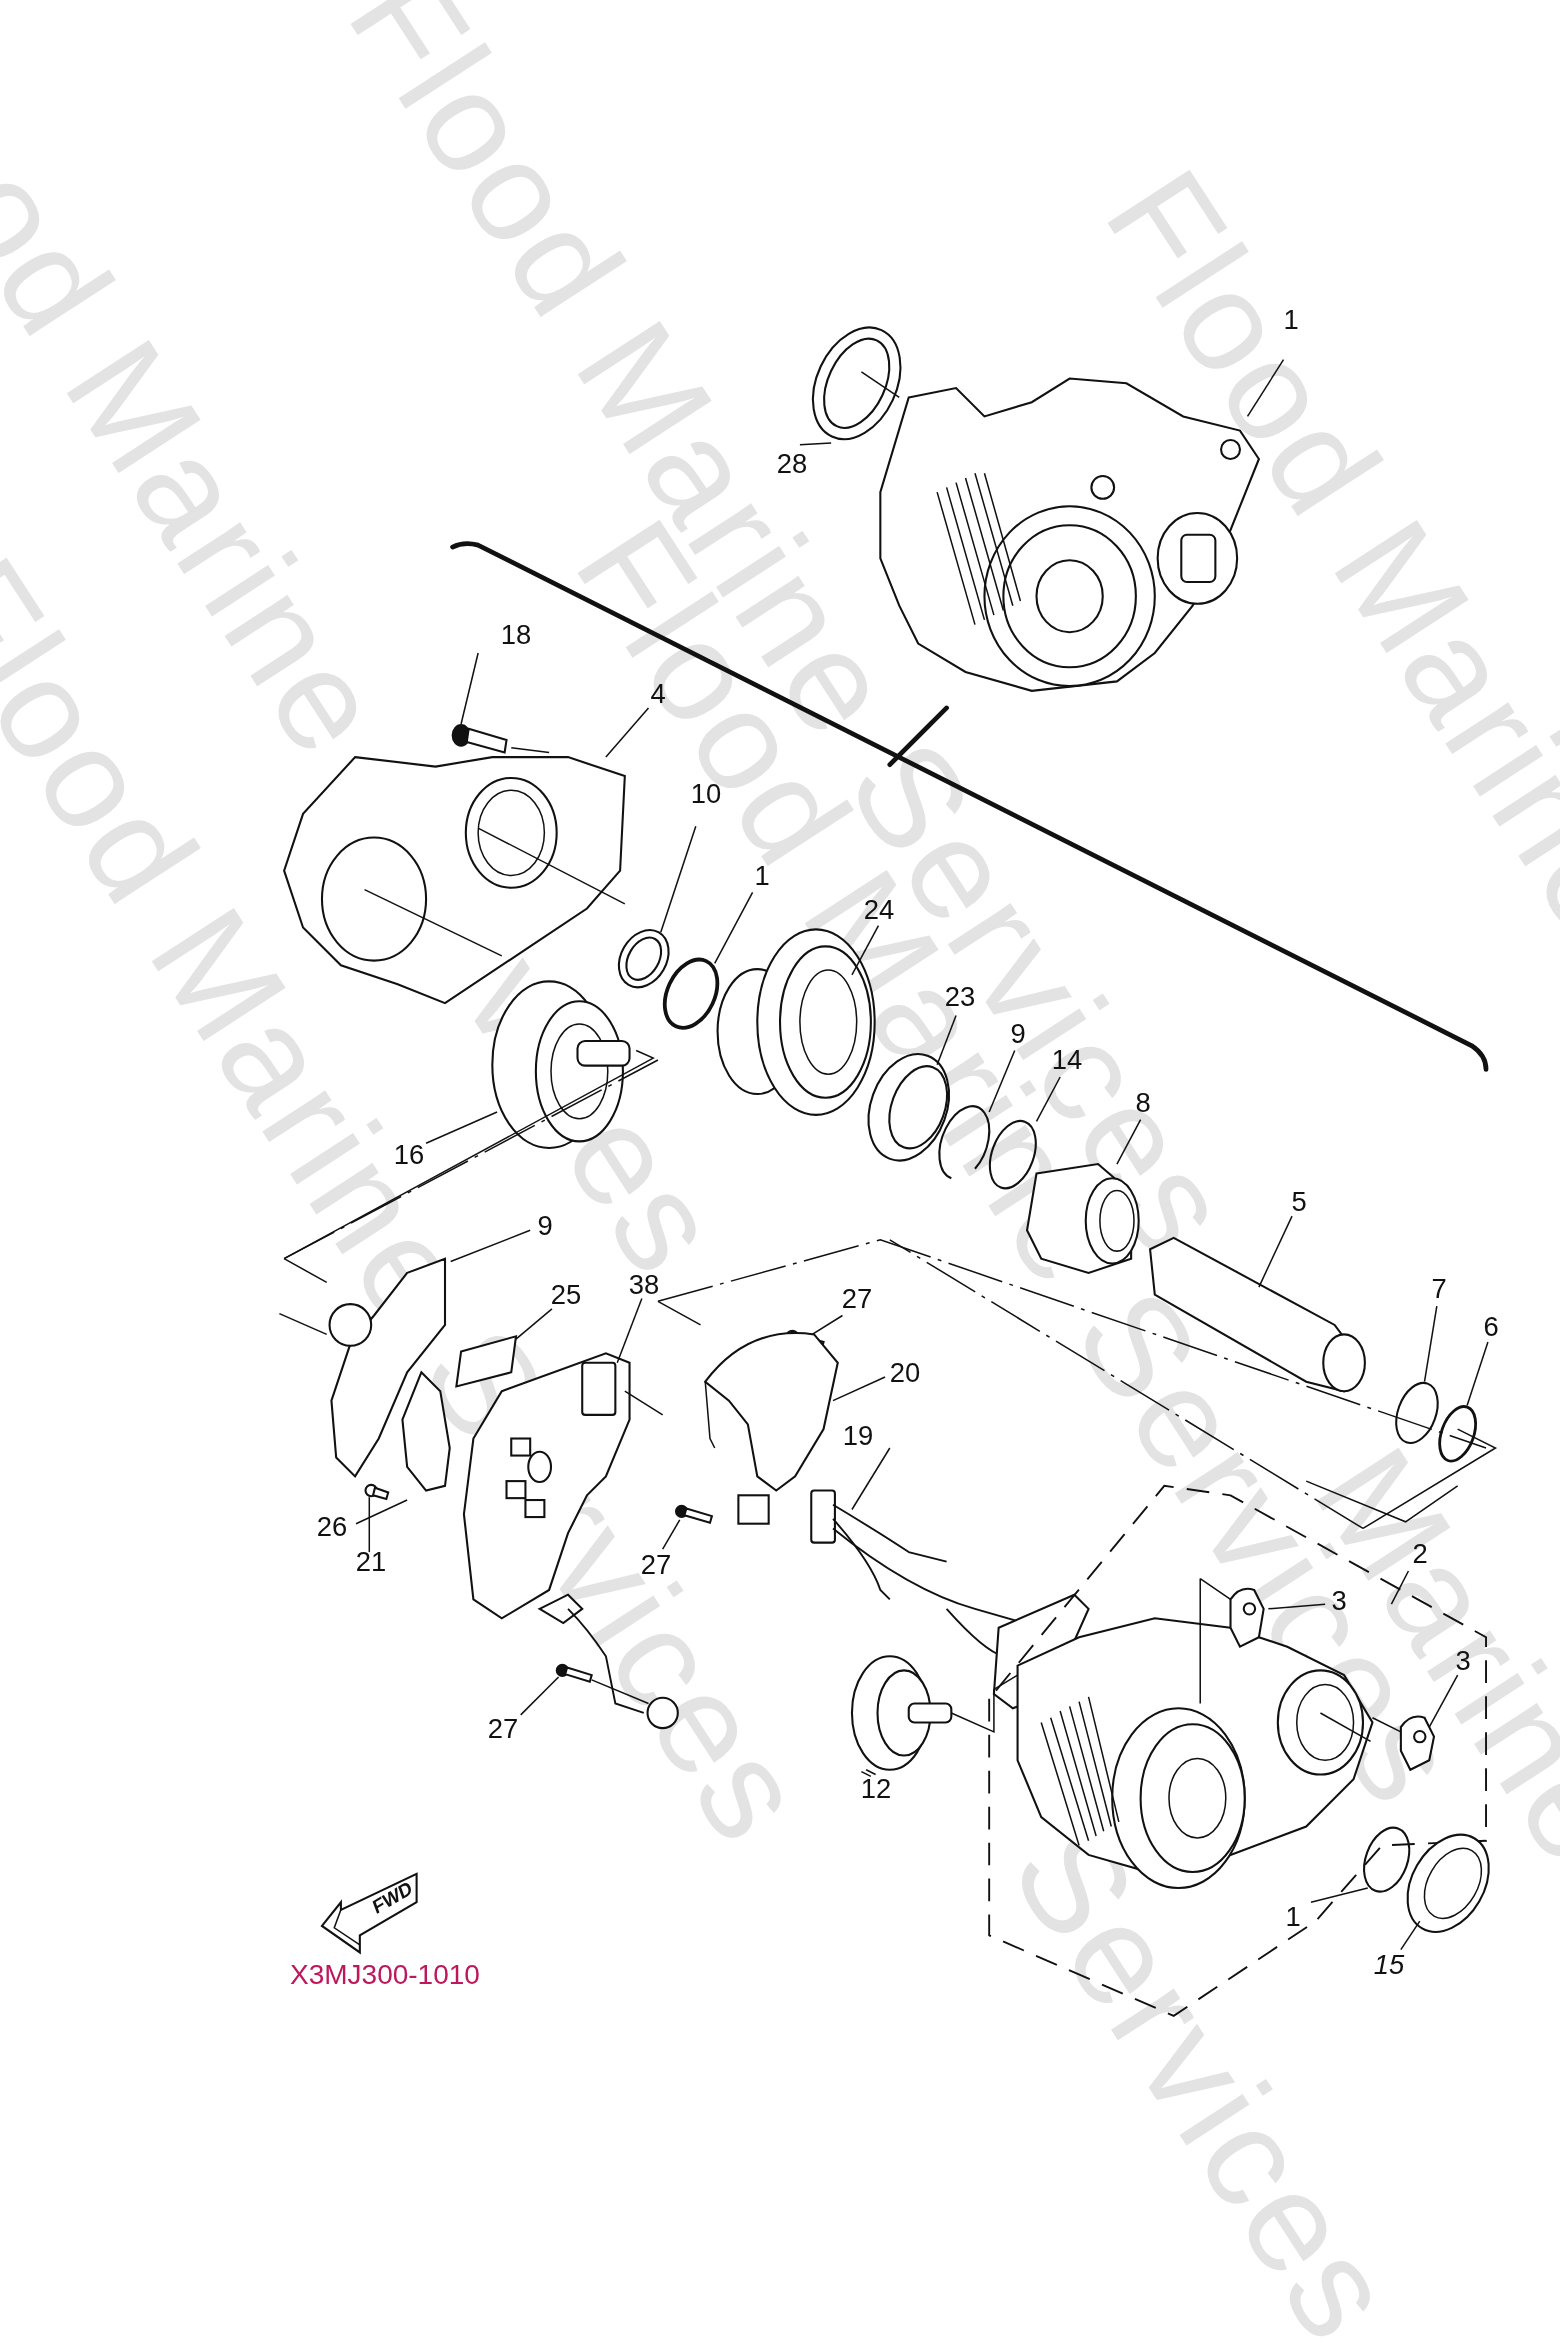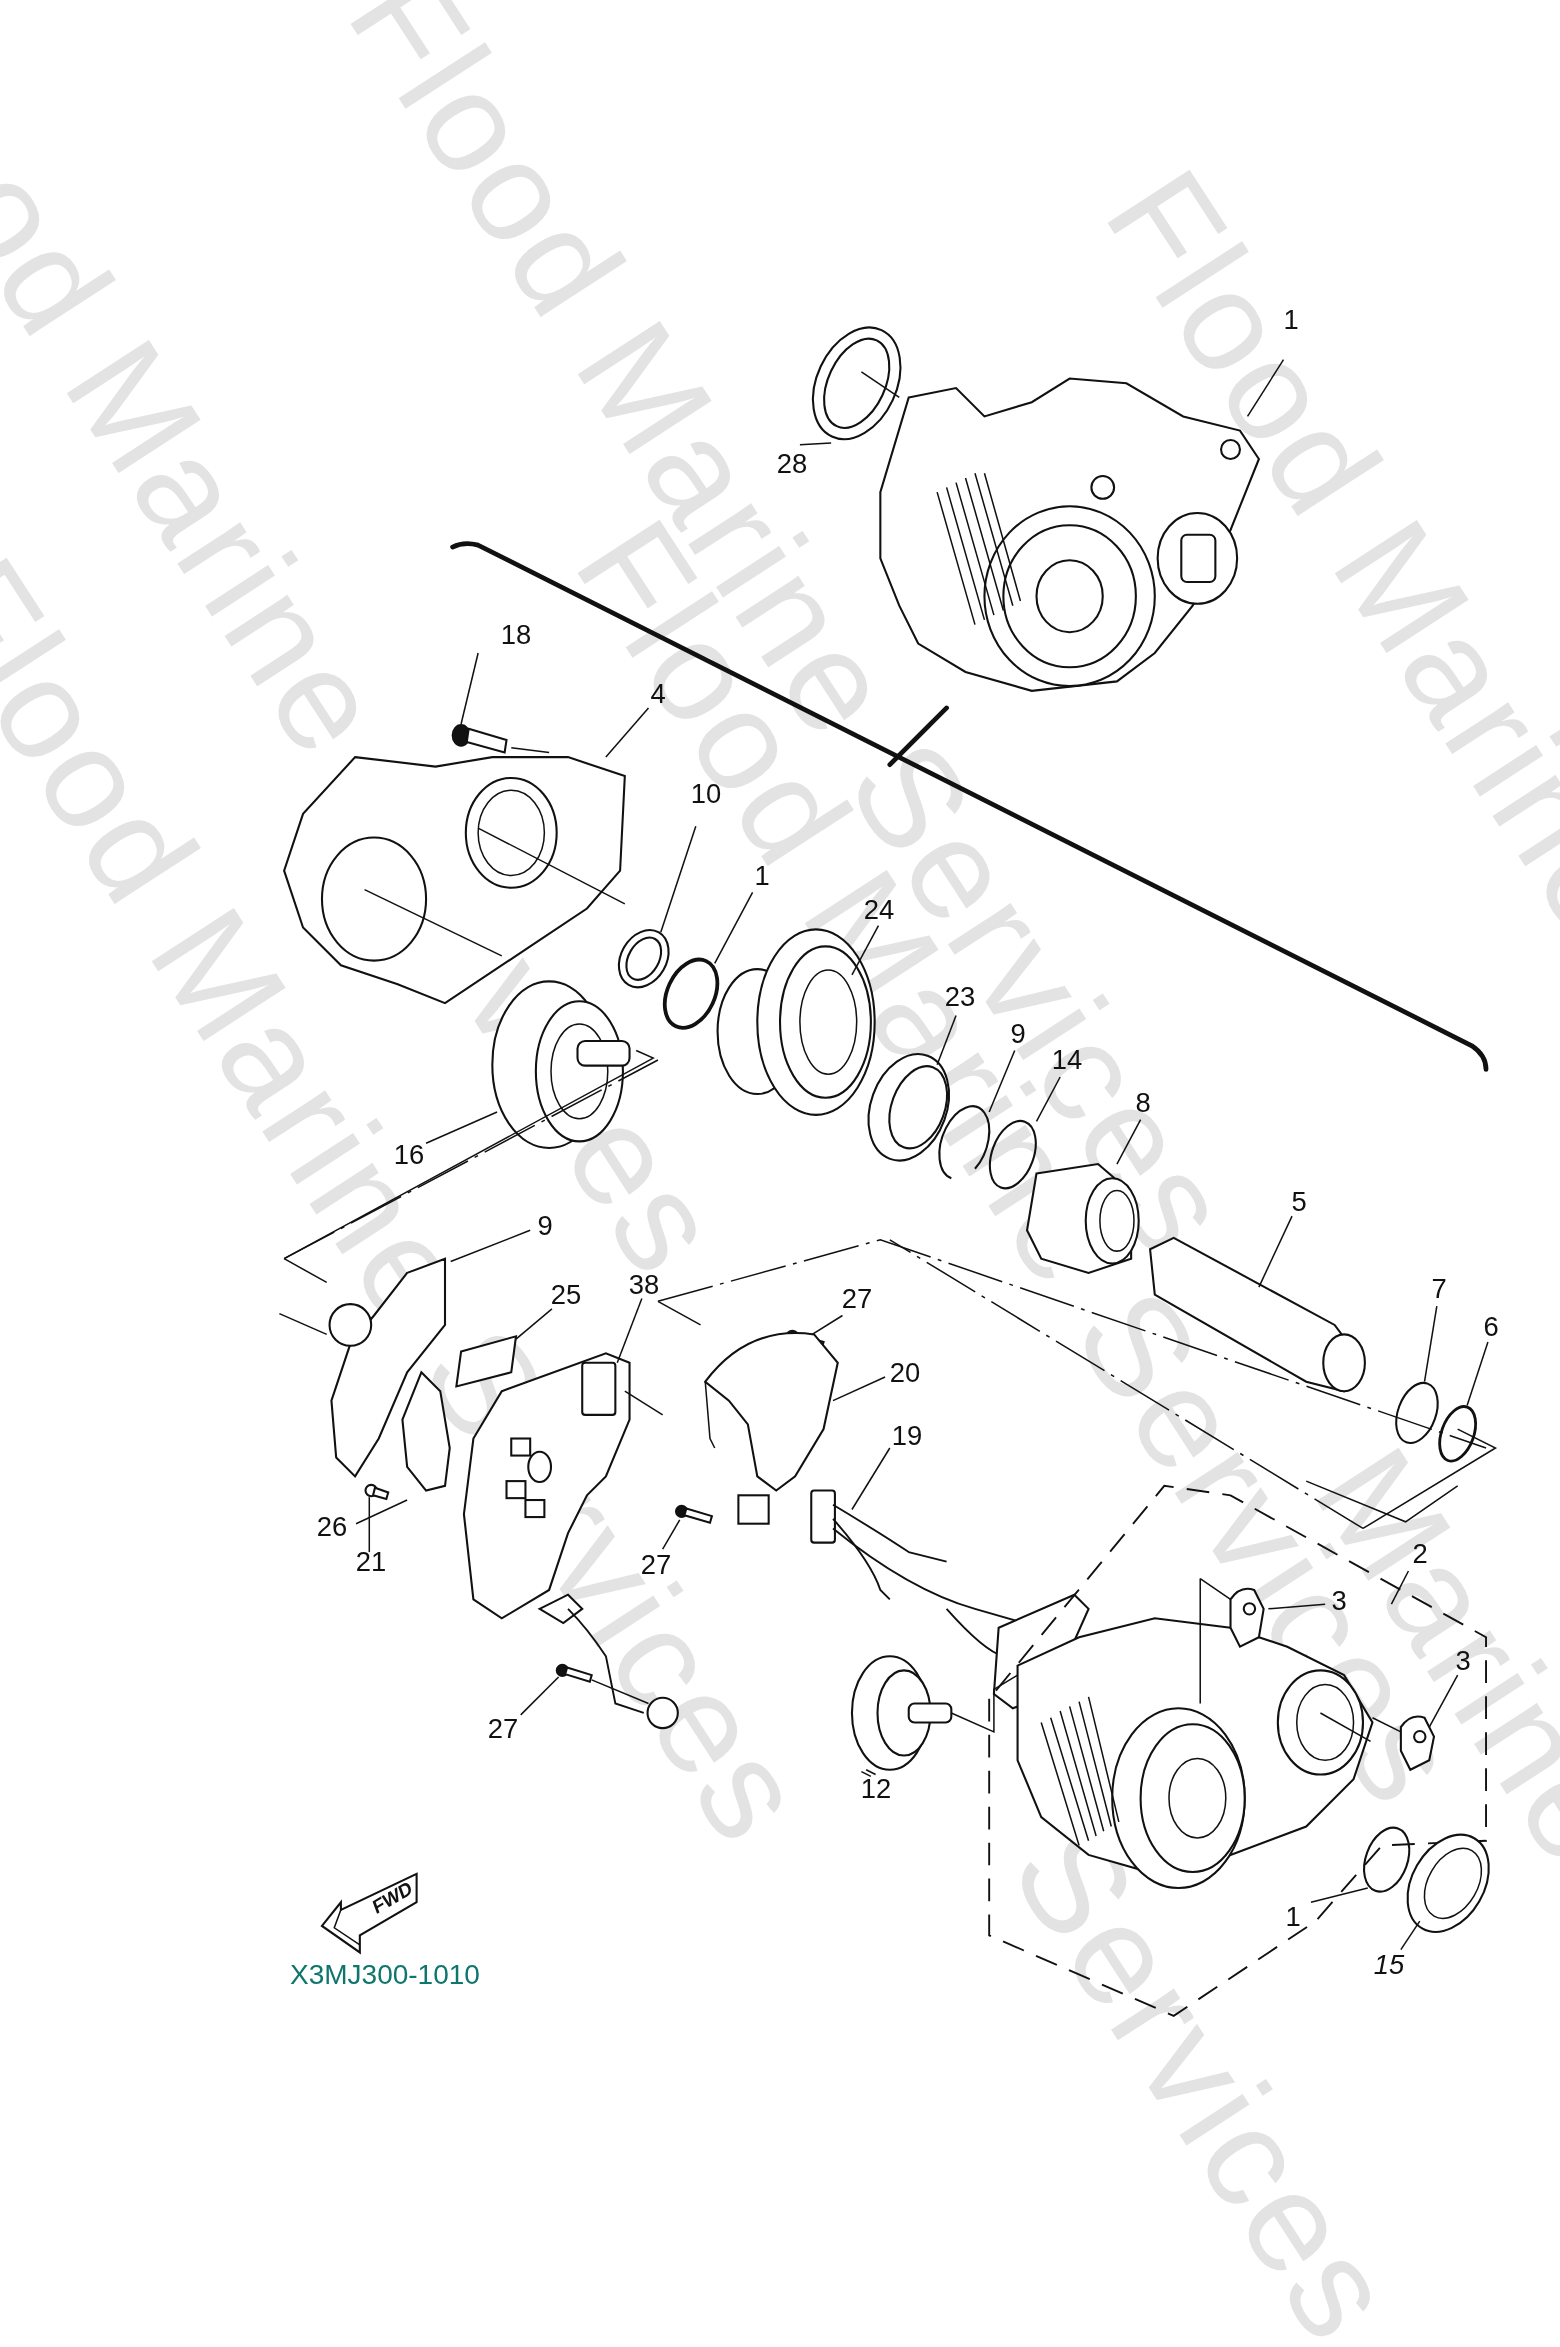--- a/index.html
+++ b/index.html
@@ -1,20 +1,20 @@
 <!DOCTYPE html>
 <html style="font-size:15px"><head>
 <meta charset="utf-8">
 <style>
   html, body { margin:0; padding:0; background:#ffffff; }
   body { width:1561px; height:2348px; position:relative; overflow:hidden; font-family:"Liberation Sans", sans-serif; }
   #canvas { position:absolute; left:0; top:0; width:1561px; height:2348px; }
   .wm { position:absolute; font-family:"Liberation Sans", sans-serif; font-size:142px; color:#e3e3e3; white-space:nowrap; transform-origin:0 0; pointer-events:none; letter-spacing:3.8px; }
   .callout { position:absolute; font-family:"Liberation Sans", sans-serif; font-size:27.4px; color:#111; line-height:1; transform:translate(-50%,-50%); }
-  .code-label { position:absolute; font-family:"Liberation Sans", sans-serif; font-size:28px; color:#0f766e; }
+  .code-label { position:absolute; font-family:"Liberation Sans", sans-serif; font-size:28px; color:#be185d; }
   svg { position:absolute; left:0; top:0; }
   .ln { stroke:#111; fill:none; stroke-width:2; }
   .ln-thin { stroke:#111; fill:none; stroke-width:1.6; }
   .ln-bold { stroke:#111; fill:none; stroke-width:5; stroke-linecap:round; }
   .dash { stroke:#111; fill:none; stroke-width:2; stroke-dasharray:24 14; }
   .chain { stroke:#111; fill:none; stroke-width:1.6; stroke-dasharray:60 8 4 8; }
   .part { stroke:#111; fill:#fff; stroke-width:2.2; }
   .part-dark { stroke:#111; fill:#111; stroke-width:2; }
 </style>
 </head>
@@ -292,21 +292,21 @@
       <div class="callout" style="left: 1143px; top: 1103px;">8</div>
       <div class="callout" style="left: 409px; top: 1155px;">16</div>
       <div class="callout" style="left: 1299px; top: 1202px;">5</div>
       <div class="callout" style="left: 545px; top: 1226px;">9</div>
       <div class="callout" style="left: 566px; top: 1295px;">25</div>
       <div class="callout" style="left: 644px; top: 1285px;">38</div>
       <div class="callout" style="left: 857px; top: 1299px;">27</div>
       <div class="callout" style="left: 905px; top: 1373px;">20</div>
       <div class="callout" style="left: 1439px; top: 1289px;">7</div>
       <div class="callout" style="left: 1491px; top: 1327px;">6</div>
-      <div class="callout" style="left: 907px; top: 1436px;">19</div>
+      <div class="callout" style="left: 858px; top: 1436px;">19</div>
       <div class="callout" style="left: 332px; top: 1527px;">26</div>
       <div class="callout" style="left: 371px; top: 1562px;">21</div>
       <div class="callout" style="left: 656px; top: 1565px;">27</div>
       <div class="callout" style="left: 1420px; top: 1554px;">2</div>
       <div class="callout" style="left: 1339px; top: 1601px;">3</div>
       <div class="callout" style="left: 1463px; top: 1661px;">3</div>
       <div class="callout" style="left: 503px; top: 1729px;">27</div>
       <div class="callout" style="left: 876px; top: 1789px;">12</div>
       <div class="callout" style="left: 1293px; top: 1917px;">1</div>
       <div class="callout" style="left: 1389px; top: 1965px; font-style: italic;">15</div>

